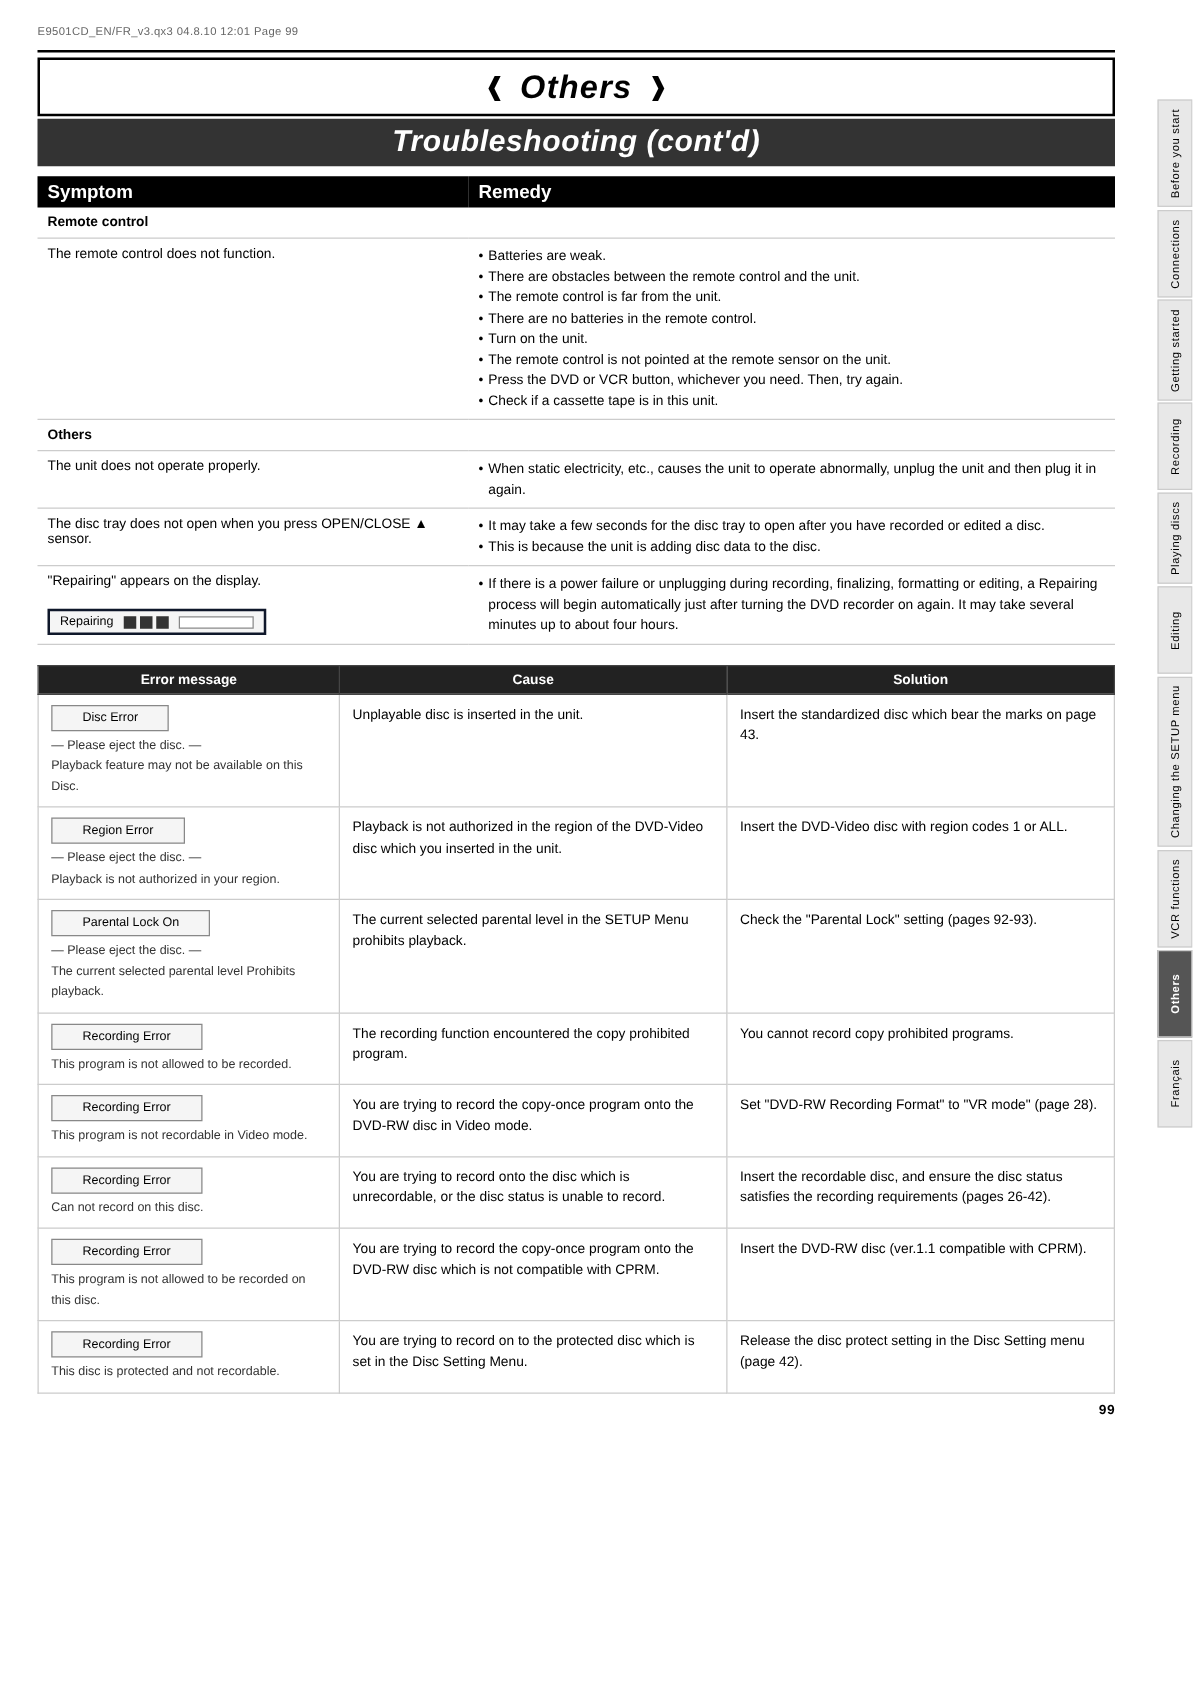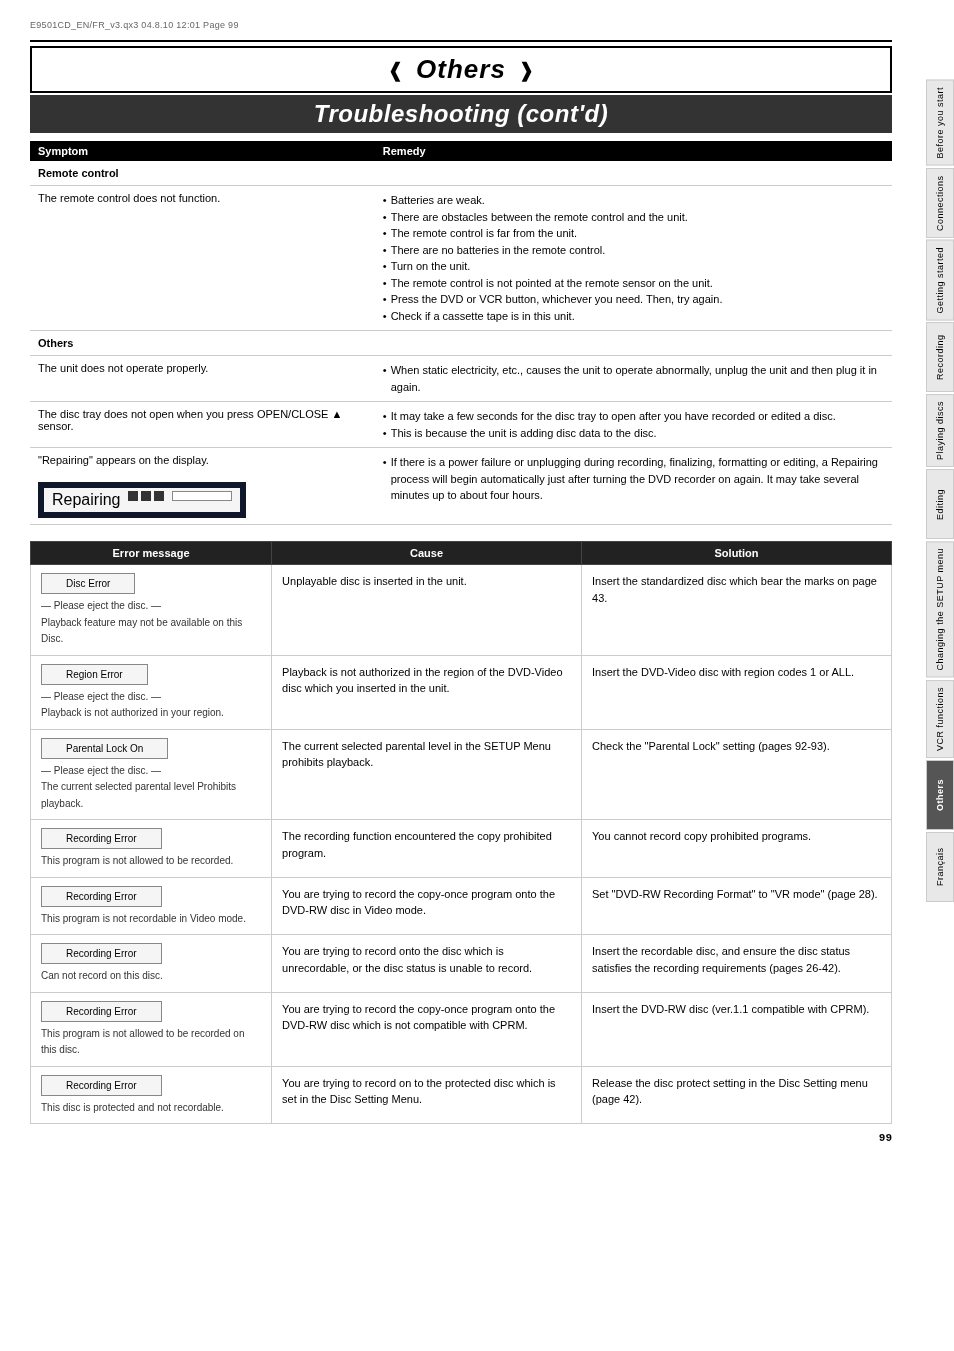--- a/index.html
+++ b/index.html
@@ -93,21 +93,21 @@
     .ts-table {
       width: 100%;
       border-collapse: collapse;
       margin-bottom: 16px;
     }
     .ts-table th {
       background: #000;
       color: #fff;
       padding: 4px 8px;
       text-align: left;
-      font-size: 11px;
+      font-size: 15px;
       font-weight: bold;
     }
     .ts-table td {
       padding: 6px 8px;
       vertical-align: top;
       font-size: 11px;
       border-bottom: 1px solid #ccc;
     }
     .ts-table .symptom-col {
       width: 40%;
@@ -128,27 +128,27 @@
       display: flex;
       gap: 4px;
       line-height: 1.5;
     }
     .bullet-item::before {
       content: "•";
       flex-shrink: 0;
     }
     
     .repairing-box {
-      border: 6px solid #0f172a;
+      border: 2px solid #0f172a;
       background: #f5f5f5;
       display: inline-flex;
-      align-items: flex-start;
+      align-items: flex-end;
       padding: 3px 8px;
       gap: 8px;
-      font-size: 16px;
+      font-size: 10px;
       margin-top: 4px;
     }
     .repairing-dots {
       display: flex;
       gap: 3px;
       align-items: center;
     }
     .dot-block {
       width: 10px;
       height: 10px;

